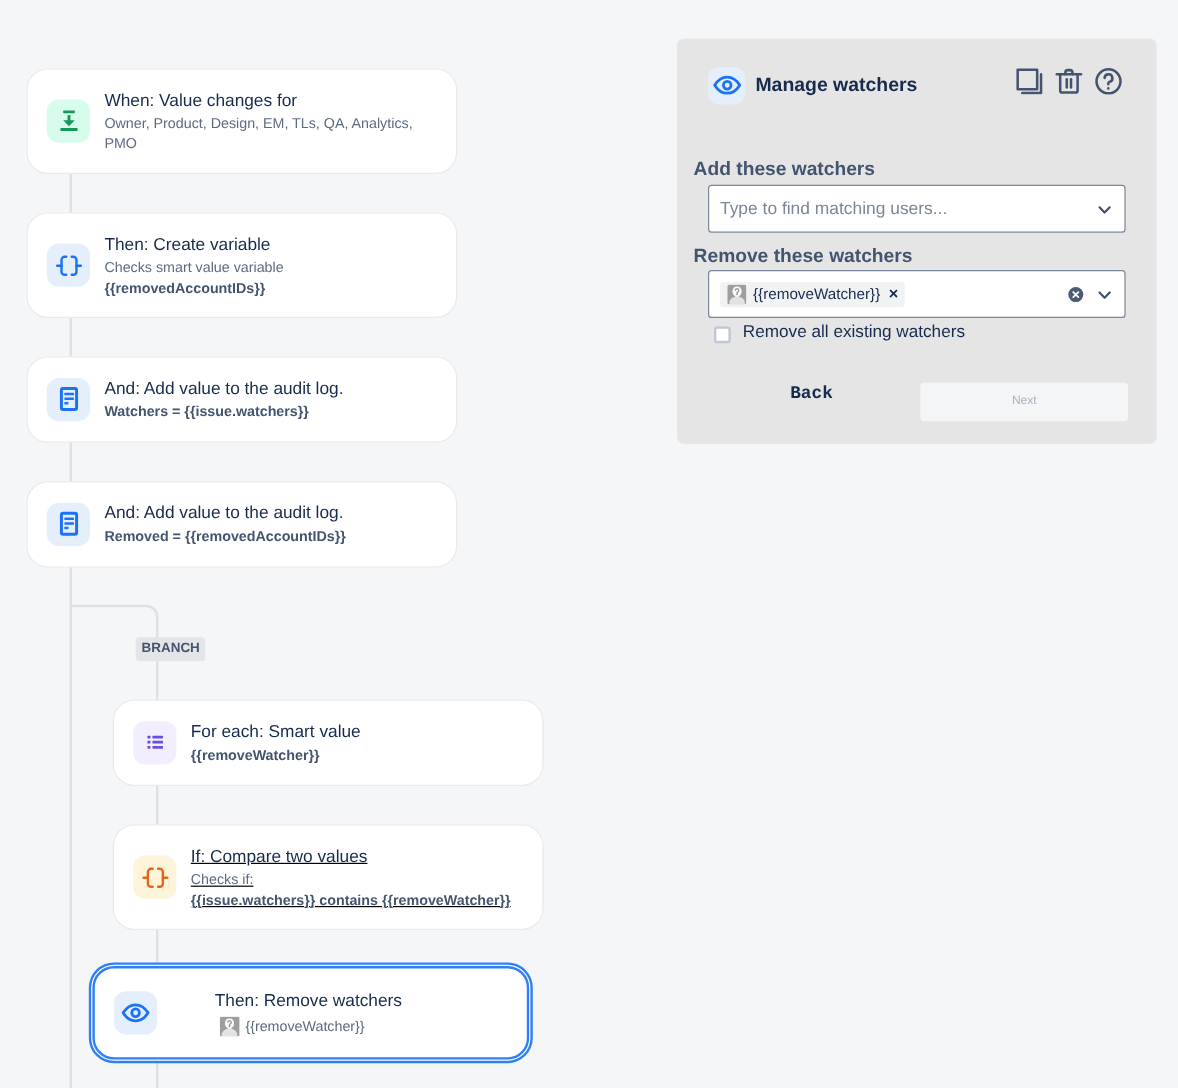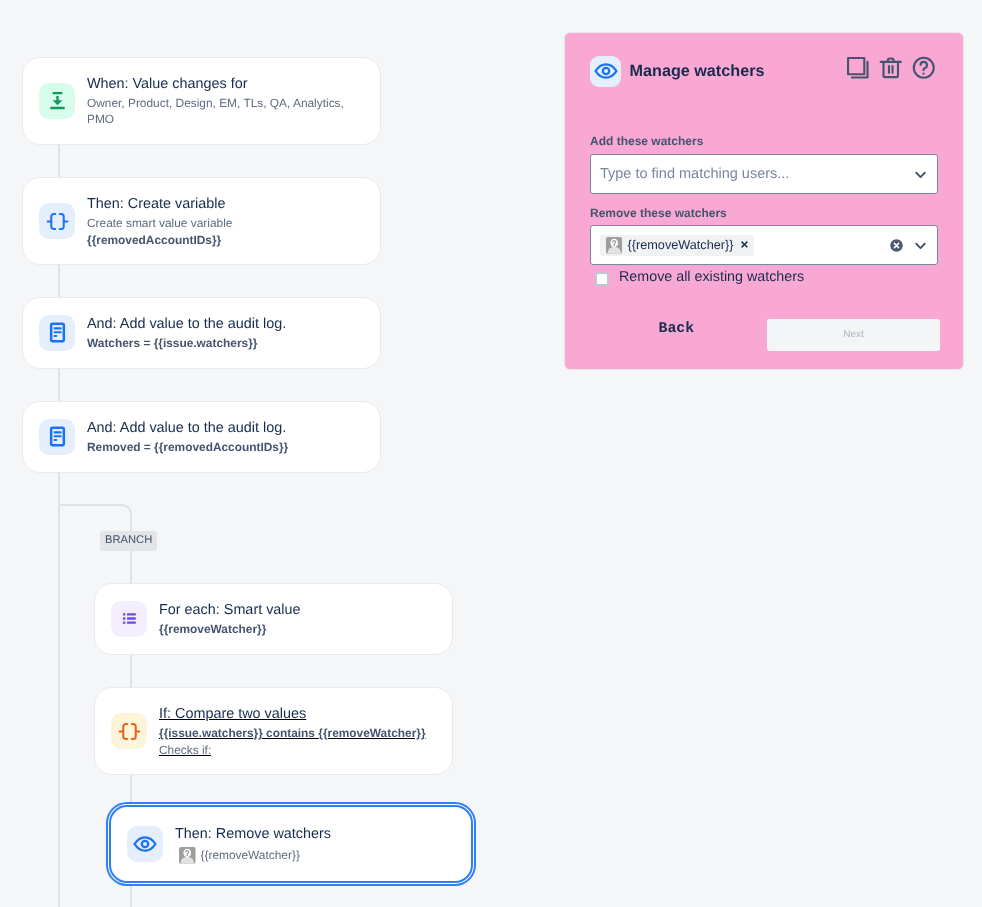--- a/index.html
+++ b/index.html
@@ -47,32 +47,32 @@
   .card-title { font-size: 14.4px; color: #172b4d; line-height: 21px; white-space:nowrap; }
   .card-sub { font-size: 11.9px; color: #5d6b82; line-height: 16.3px; white-space:nowrap; }
   .card-sub.wrap { white-space:normal; max-width:262px; }
   .card-sub.strong { font-weight: bold; color: #44546f; font-size:11.9px; white-space:nowrap; }
   .sub-row { display:flex; align-items:center; gap:5px; margin-top:2px; margin-left:4px; }
 
   
   .panel {
     position: absolute;
     left: 564px; top: 32px; width: 400px; height: 338px;
-    background: #f9a8d4;
+    background: #e5e5e5;
     border: 1px solid #e7e8ec;
     border-radius: 6px;
   }
   .panel-head { position:absolute; left:25px; top:22px; right:25px; height:32px; display:flex; align-items:center; }
   .panel-icon { width:31px; height:31px; border-radius:9px; background:#e5effc;
                 display:flex; align-items:center; justify-content:center; }
   .panel-title { font-size:16.2px; font-weight:bold; color:#172b4d; margin-left:8.5px; line-height:19px; }
   .panel-actions { position:absolute; right:2.5px; top:0.5px; display:flex; align-items:center; gap:9.5px; }
   .tb-ico { display:flex; align-items:center; }
   .panel-desc { position:absolute; left:25px; top:71px; font-size:14.4px; color:#172b4d; line-height:18px; }
-  .field-label { position:absolute; left:25px; font-size:12px; font-weight:bold; color:#44546f; line-height:15px;text-align:right; }
+  .field-label { position:absolute; left:13px; font-size:16px; font-weight:bold; color:#44546f; line-height:15px;text-align:right; }
   .select-box {
     position:absolute; left:25px; width:348px; height:40px; border:1px solid #7a869a; border-radius:3px;
     background:#fff; display:flex; align-items:center; padding:0 9px 0 9px;
   }
   .placeholder { font-size:14.5px; color:#7a869a; }
   .chevron { margin-left:auto; display:flex; align-items:center; }
 
   .avatar-sm { width:16.5px; height:16.5px; border-radius:2px; overflow:hidden;
                display:inline-block; flex:0 0 auto; line-height:0; }
   .avatar-sm svg { display:block; }
@@ -98,21 +98,21 @@
   <div class="vline" style="left:58px; top:144px; height:34px;"></div>
   <div class="vline" style="left:58px; top:264px; height:33px;"></div>
   <div class="vline" style="left:58px; top:368px; height:33px;"></div>
   <div class="vline" style="left:58px; top:472px; height:435px;"></div>
   <svg class="branch-svg" width="90" height="90" style="position:absolute; left:56px; top:500px;" fill="none" stroke="#dfe1e6" stroke-width="2">
     <path d="M3 5 H66 a9 9 0 0 1 9 9 V86"></path>
   </svg>
   <div class="vline" style="left:130px; top:653px; height:35px;"></div>
   <div class="vline" style="left:130px; top:773px; height:33px;"></div>
   <div class="vline" style="left:130px; top:882px; height:25px;"></div>
-  <div class="branch-label" style="left:100px; top:530.5px;">BRANCH</div>
+  <div class="branch-label" style="left:113px; top:530.5px;font-weight:bold;">BRANCH</div>
 
   <div class="card" style="left:22px; top:56.5px; width:359px; height:88.5px;">
     <div class="card-icon" style="background:#d8fcec;">
       <svg width="25" height="25" viewBox="0 0 24 24" fill="none">
         <rect x="7.3" y="3.9" width="9.4" height="2.2" rx="0.5" fill="#0f9a5a"></rect>
         <rect x="5.1" y="17.9" width="13.8" height="2.5" rx="0.6" fill="#0f9a5a"></rect>
         <rect x="10.85" y="7.6" width="2.3" height="5.4" fill="#0f9a5a"></rect>
         <path d="M7.4 11.8 H16.6 L12.0 16.6 Z" fill="#0f9a5a"></path>
       </svg>
     </div>
@@ -126,21 +126,21 @@
     <div class="card-icon" style="background:#e5effc;">
       <svg width="23" height="23" viewBox="0 0 24 24" fill="none" stroke="#1b72f5" stroke-width="2.1" stroke-linecap="round" stroke-linejoin="round">
         <path d="M9.6 4.2 H8.2 a2.7 2.7 0 0 0-2.7 2.7 V17.1 a2.7 2.7 0 0 0 2.7 2.7 H9.6"></path>
         <path d="M1.7 12 H5.5"></path>
         <path d="M14.4 4.2 H15.8 a2.7 2.7 0 0 1 2.7 2.7 V17.1 a2.7 2.7 0 0 1-2.7 2.7 H14.4"></path>
         <path d="M22.3 12 H18.5"></path>
       </svg>
     </div>
     <div class="card-text">
       <div class="card-title">Then: Create variable</div>
-      <div class="card-sub">Create smart value variable</div>
+      <div class="card-sub">Checks smart value variable</div>
       <div class="card-sub strong">{{removedAccountIDs}}</div>
     </div>
   </div>
 
   <div class="card" style="left:22px; top:297px; width:359px; height:71.5px;">
     <div class="card-icon" style="background:#e5effc;">
       <svg width="23" height="23" viewBox="0 0 24 24" fill="none">
         <rect x="5.4" y="2.9" width="13.2" height="18.2" rx="1.5" stroke="#1b72f5" stroke-width="2.6"></rect>
         <rect x="8.0" y="6.6" width="8.3" height="2.2" rx="0.5" fill="#1b72f5"></rect>
         <rect x="8.0" y="10.6" width="8.3" height="2.2" rx="0.5" fill="#1b72f5"></rect>
@@ -189,26 +189,26 @@
     <div class="card-icon" style="background:#fdf4da;">
       <svg width="23" height="23" viewBox="0 0 24 24" fill="none" stroke="#e2661b" stroke-width="2.1" stroke-linecap="round" stroke-linejoin="round">
         <path d="M9.6 4.2 H8.2 a2.7 2.7 0 0 0-2.7 2.7 V17.1 a2.7 2.7 0 0 0 2.7 2.7 H9.6"></path>
         <path d="M1.7 12 H5.5"></path>
         <path d="M14.4 4.2 H15.8 a2.7 2.7 0 0 1 2.7 2.7 V17.1 a2.7 2.7 0 0 1-2.7 2.7 H14.4"></path>
         <path d="M22.3 12 H18.5"></path>
       </svg>
     </div>
     <div class="card-text">
       <div class="card-title">If: Compare two values</div>
+      <div class="card-sub">Checks if:</div>
       <div class="card-sub strong">{{issue.watchers}} contains {{removeWatcher}}</div>
-      <div class="card-sub">Checks if:</div>
-    </div>
-  </div>
-
-  <div class="card selected" style="left:109px; top:804.6px; width:363.6px; height:78.6px; border-radius:18px;">
+    </div>
+  </div>
+
+  <div class="card selected" style="left:77px; top:804.6px; width:363.6px; height:78.6px; border-radius:18px;gap:36px;">
     <div class="card-icon" style="background:#e5effc;">
       <svg width="24" height="24" viewBox="0 0 24 24" fill="none" stroke="#1b72f5" stroke-width="2.3">
         <path d="M1.6 12C4.3 7.6 8.0 5.3 12 5.3s7.7 2.3 10.4 6.7c-2.7 4.4-6.4 6.7-10.4 6.7S4.3 16.4 1.6 12Z"></path>
         <circle cx="12" cy="12" r="3.2"></circle>
       </svg>
     </div>
     <div class="card-text">
       <div class="card-title">Then: Remove watchers</div>
       <div class="sub-row">
         <span class="avatar-sm">

